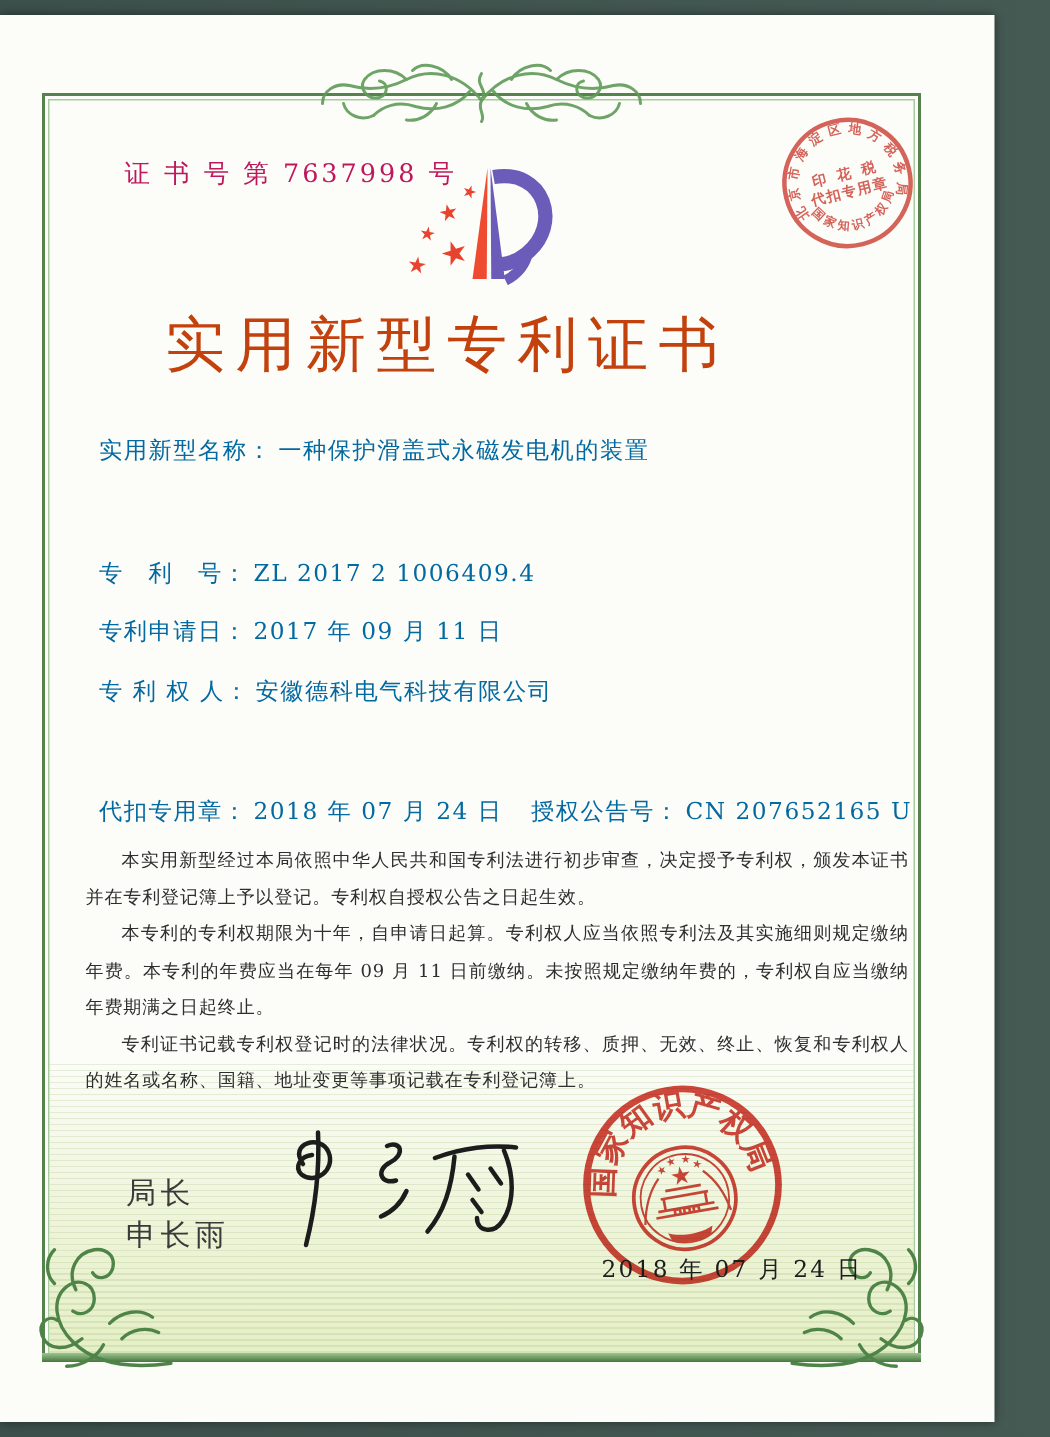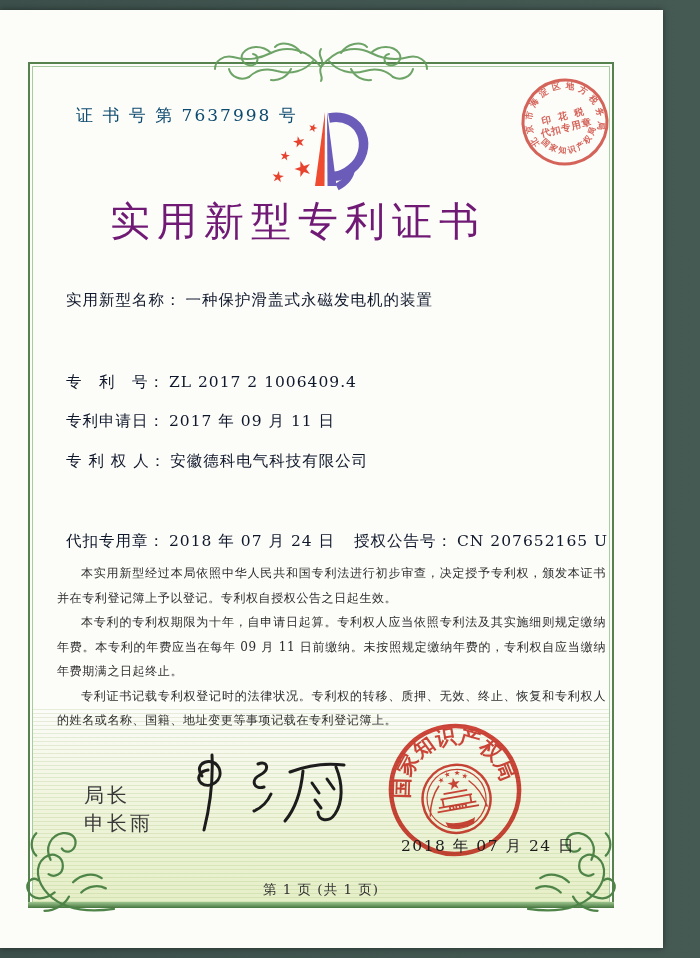--- a/index.html
+++ b/index.html
@@ -21,28 +21,28 @@
           background:
             repeating-linear-gradient(0deg, rgba(150,185,110,.22) 0 1px, rgba(0,0,0,0) 1px 4px),
             linear-gradient(180deg, rgba(238,243,218,0) 0%, rgba(234,241,208,.75) 55%, rgba(228,238,196,.95) 100%);
   }
 
   .ornament-top { position:absolute; left:50%; top:-27px; transform:translateX(-50%); width:232px; height:56px; }
   .flourish { position:absolute; width:92px; height:92px; bottom:-9px; }
   .flourish.left { left:-6px; }
   .flourish.right { right:-6px; transform:scaleX(-1); }
 
-  .cert-no { position:absolute; left:76px; top:94px; font-size:17px; letter-spacing:2px; color:#0c4a6e; }
+  .cert-no { position:absolute; left:83px; top:94px; font-size:17px; letter-spacing:2px; color:#be185d; }
 
   .logo { position:absolute; left:263px; top:96px; width:132px; height:90px; }
 
-  .title { position:absolute; left:28px; width:540px; top:184px; text-align:center;
-           font-size:40px; letter-spacing:7px; color:#701a75; font-weight:500; }
-
-  .fr { position:absolute; left:66px; font-size:15.5px; color:#0f172a; letter-spacing:1px; white-space:nowrap; }
+  .title { position:absolute; left:28px; width:540px; top:192px; text-align:center;
+           font-size:40px; letter-spacing:7px; color:#c2410c; font-weight:500; }
+
+  .fr { position:absolute; left:66px; font-size:15.5px; color:#0369a1; letter-spacing:1px; white-space:nowrap; }
   .fr .fv { margin-left:4px; }
   .fr .col2 { position:absolute; left:288px; white-space:nowrap; }
 
   .paras { position:absolute; left:57px; top:551px; width:549px; }
   .paras p { text-indent:2em; font-size:12px; line-height:24.5px; letter-spacing:.6px; color:#2e2e2e; text-align:justify; }
 
   .signer { position:absolute; left:84px; font-size:20px; color:#3a3a3a; letter-spacing:3px;
             font-family:Liberation Sans, sans-serif; }
   .signature-svg { position:absolute; left:178px; top:740px; width:195px; height:92px; }
 
@@ -231,15 +231,14 @@
         <text transform="rotate(218) translate(0,-31) rotate(180)">家</text>
         <text transform="rotate(199) translate(0,-31) rotate(180)">知</text>
         <text transform="rotate(180) translate(0,-31) rotate(180)">识</text>
         <text transform="rotate(161) translate(0,-31) rotate(180)">产</text>
         <text transform="rotate(142) translate(0,-31) rotate(180)">权</text>
         <text transform="rotate(123) translate(0,-31) rotate(180)">局</text>
       </g>
     </g>
   </svg>
 
-  <div class="footer">第 1 页 (共 1 页)</div>
 
 </div>
 
 </body></html>

